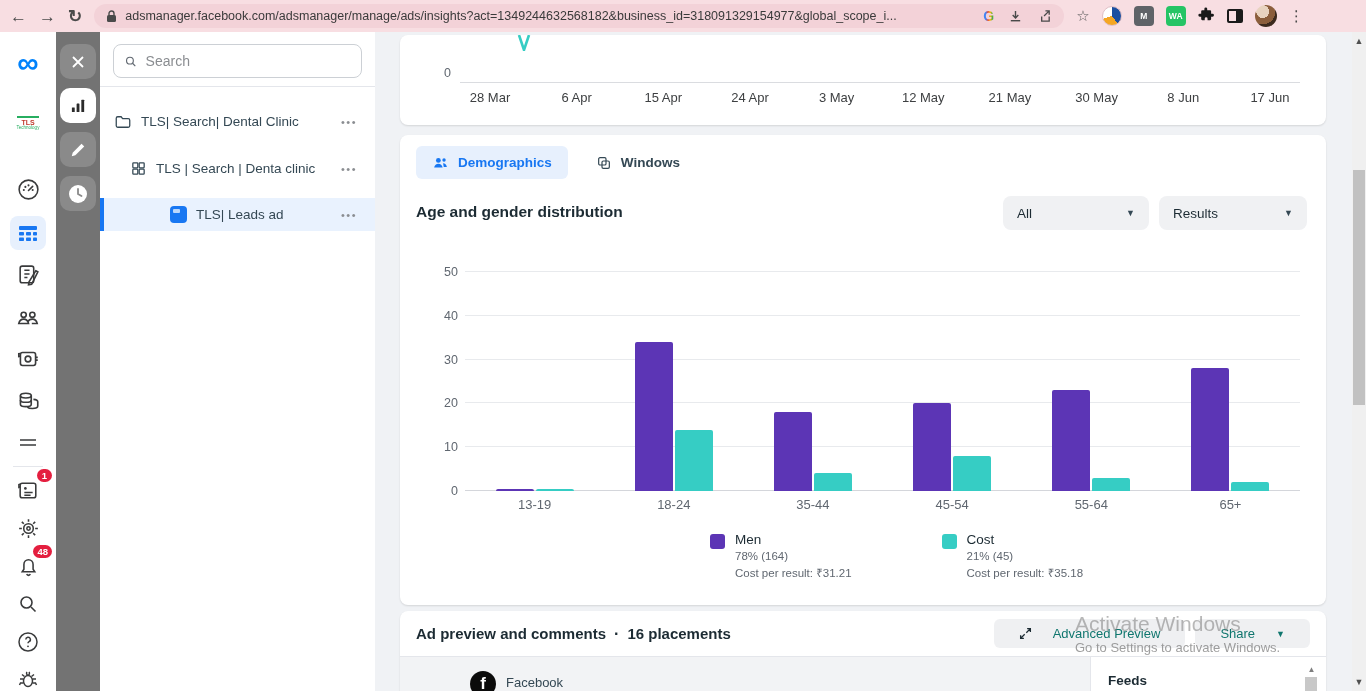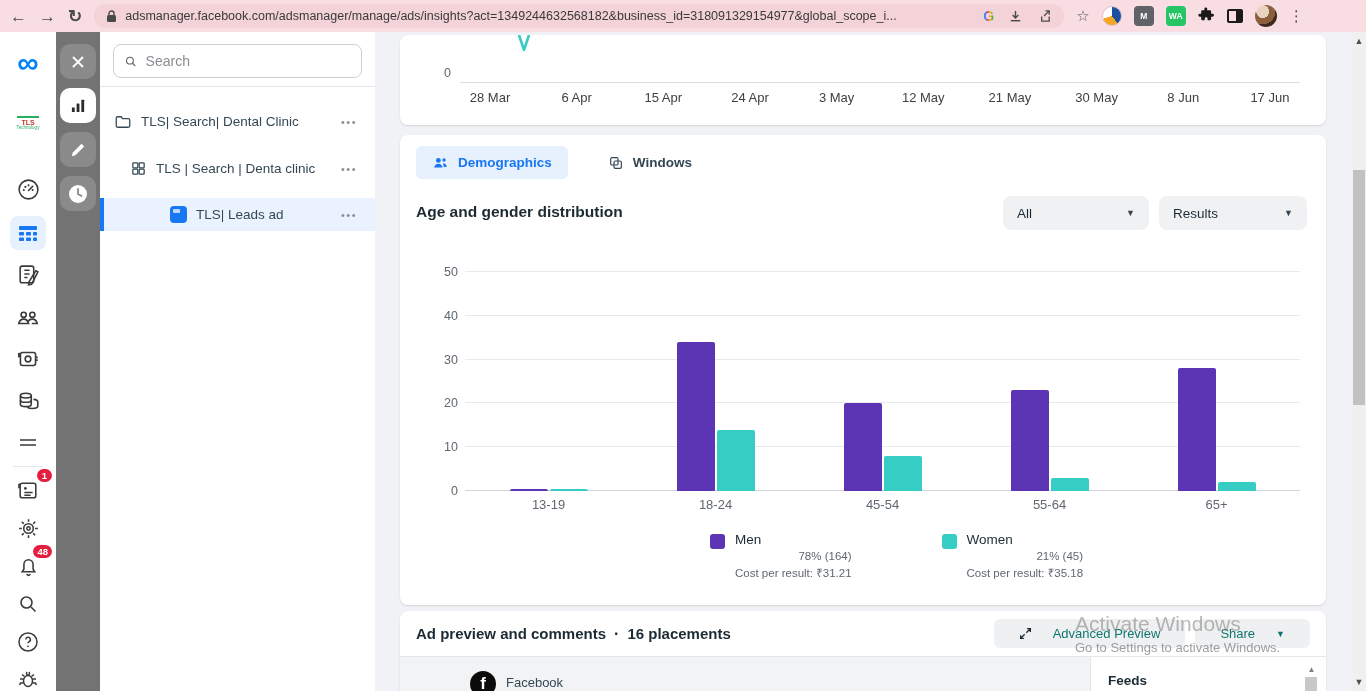--- a/index.html
+++ b/index.html
@@ -62,21 +62,21 @@
   
   .card-timeline { height:90px; margin-bottom:10px; }
   .tl-zero { position:absolute; left:44px; top:38px; font-size:12.5px; color:#606770; transform:translateY(-50%); }
   .tl-axis { position:absolute; left:60px; right:26px; top:47px; border-top:1px solid #DADCE0; }
   .tl-spike { position:absolute; left:117px; top:0; }
   .tl-dates { position:absolute; left:60px; right:26px; top:55px; display:flex; justify-content:space-between; }
   .tl-dates span { font-size:13px; color:#3E4042; width:60px; text-align:center; }
 
   
   .card-demo { height:470px; margin-bottom:6px; }
-  .tabs { position:absolute; left:16px; top:11px; display:flex; gap:24px; }
+  .tabs { position:absolute; left:16px; top:11px; display:flex; gap:12px; }
   .tab { height:33px; display:flex; align-items:center; gap:9px; padding:0 16px; border-radius:6px; font-size:13.5px; font-weight:bold; color:#344854; cursor:pointer; }
   .tab.active { background:#E7F0FD; color:#1877F2; }
   .demo-title { position:absolute; left:16px; top:68px; font-size:15.5px; font-weight:bold; color:#1C2B33; }
   .dd { position:absolute; top:61px; height:34px; background:#F0F1F3; border-radius:8px; display:flex; align-items:center; justify-content:space-between; padding:0 14px; font-size:13.5px; color:#1C2B33; cursor:pointer; }
   .dd .caret { font-size:9px; color:#344854; }
   .dd-all { right:177px; width:146px; }
   .dd-results { right:19px; width:148px; }
   .plot-wrap { position:absolute; left:0; top:137px; right:0; height:219px; }
   .yaxis { position:absolute; left:20px; width:38px; top:0; height:219px; }
   .ytick { position:absolute; right:0; font-size:12.5px; color:#606770; text-align:right; }
@@ -84,21 +84,21 @@
   .gridline { position:absolute; left:0; right:0; border-top:1px solid #E8EAED; }
   .gridline.baseline { border-top:1px solid #D4D6DB; }
   .groups { position:absolute; left:65px; right:26px; top:0; height:219px; display:flex; }
   .bargroup { flex:1; display:flex; align-items:flex-end; justify-content:center; gap:2px; position:relative; }
   .bar { width:38px; border-radius:2px 2px 0 0; }
   .xtick { position:absolute; top:225px; width:100%; text-align:center; font-size:13px; color:#606770; }
   .legend { position:absolute; top:397px; left:310px; display:flex; gap:90px; }
   .leg-item { display:flex; gap:10px; }
   .leg-swatch { width:15px; height:15px; border-radius:3px; margin-top:2px; flex:0 0 auto; }
   .leg-name { font-size:13.5px; color:#1C2B33; }
-  .leg-sub { font-size:11.5px; color:#606770; margin-top:3px;text-align:right; }
+  .leg-sub { font-size:11.5px; color:#606770; margin-top:3px; }
 
   
   .card-preview { height:140px; }
   .prev-header { height:46px; display:flex; align-items:center; padding:0 16px; border-bottom:1px solid #E4E6EB; }
   .prev-title { font-size:15px; font-weight:bold; color:#1C2B33; }
   .prev-dot { margin:0 8px; color:#1C2B33; font-weight:bold; }
   .prev-count { font-size:15px; font-weight:bold; color:#1C2B33; }
   .prev-actions { margin-left:auto; display:flex; gap:10px; align-items:center; }
   .btn { height:29px; background:rgba(238,239,241,.92); border-radius:6px; display:flex; align-items:center; gap:21px; padding:0 25px; font-size:13px; color:#0f766e; cursor:pointer; z-index:6; position:relative;}
   .btn .caret { font-size:9px; }
@@ -407,20 +407,25 @@
             <div class="bar" style="height: 1.752px; background: rgb(92, 53, 181);"></div>
             <div class="bar" style="height: 1.752px; background: rgb(54, 205, 196);"></div>
             <div class="xtick">13-19</div>
           </div>
           <div class="bargroup">
             <div class="bar" style="height: 148.92px; background: rgb(92, 53, 181);"></div>
             <div class="bar" style="height: 61.32px; background: rgb(54, 205, 196);"></div>
             <div class="xtick">18-24</div>
           </div>
           <div class="bargroup">
+            <div class="bar" style="height: 78.84px; background: rgb(92, 53, 181);"></div>
+            <div class="bar" style="height: 17.52px; background: rgb(54, 205, 196);"></div>
+            <div class="xtick">35-44</div>
+          </div>
+          <div class="bargroup">
             <div class="bar" style="height: 87.6px; background: rgb(92, 53, 181);"></div>
             <div class="bar" style="height: 35.04px; background: rgb(54, 205, 196);"></div>
             <div class="xtick">45-54</div>
           </div>
           <div class="bargroup">
             <div class="bar" style="height: 100.74px; background: rgb(92, 53, 181);"></div>
             <div class="bar" style="height: 13.14px; background: rgb(54, 205, 196);"></div>
             <div class="xtick">55-64</div>
           </div>
           <div class="bargroup">
@@ -436,21 +441,21 @@
         <span class="leg-swatch" style="background: rgb(92, 53, 181);"></span>
         <div>
           <div class="leg-name">Men</div>
           <div class="leg-sub">78% (164)</div>
           <div class="leg-sub">Cost per result: ₹31.21</div>
         </div>
       </div>
       <div class="leg-item">
         <span class="leg-swatch" style="background: rgb(54, 205, 196);"></span>
         <div>
-          <div class="leg-name">Women</div>
+          <div class="leg-name">Cost</div>
           <div class="leg-sub">21% (45)</div>
           <div class="leg-sub">Cost per result: ₹35.18</div>
         </div>
       </div>
     </div>
   </div>
 
   <div class="card card-preview">
     <div class="prev-header">
       <span class="prev-title">Ad preview and comments</span>

